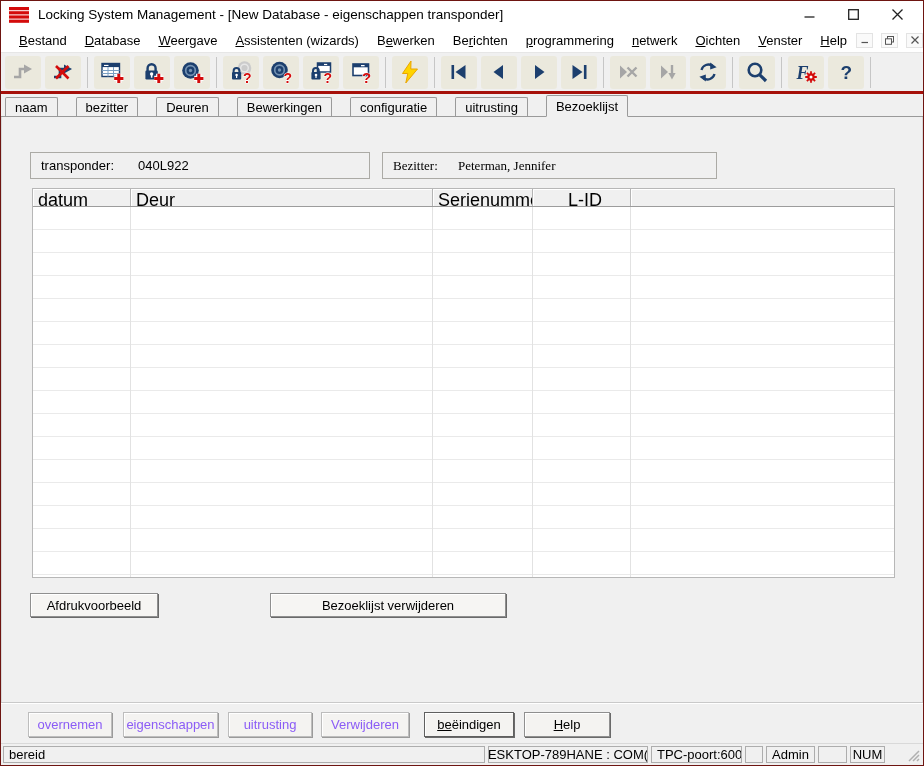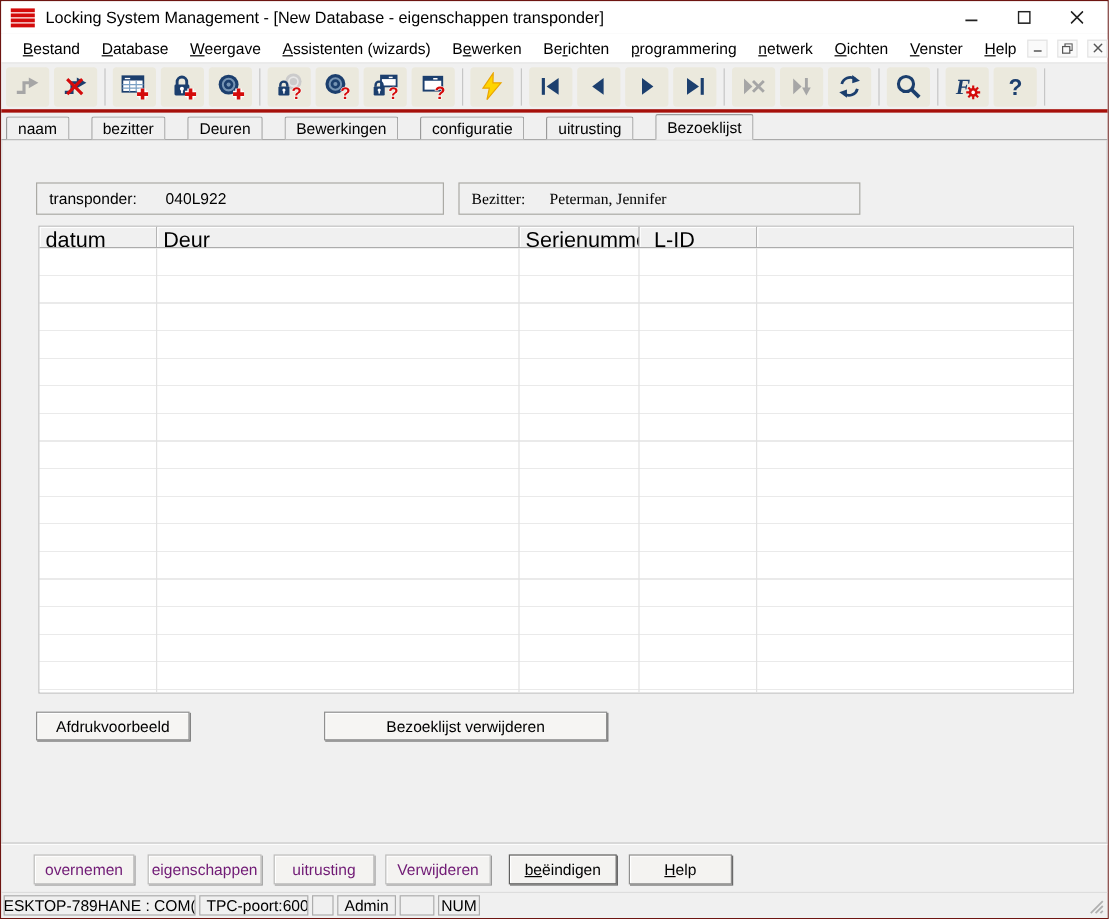--- a/index.html
+++ b/index.html
@@ -44,35 +44,35 @@
   .groupbox{position:absolute;height:27px;border:1px solid #abaaa5;display:flex;align-items:center;font-size:13px;}
   .gb-label{position:absolute;white-space:nowrap;}
   .gb-value{position:absolute;white-space:nowrap;}
 
   .vtable{position:absolute;left:30px;top:71px;width:863px;height:390px;border:1px solid #b7b7b7;background:#fff;display:flex;flex-direction:column;}
   .vhead{display:flex;height:18px;background:#f0f0f0;border-bottom:1px solid #9c9c9c;font-size:18px;flex:0 0 auto;}
   .vh{padding:1px 5px;border-right:1px solid #b4b4b4;box-shadow:inset 1px 1px 0 #ffffff;white-space:nowrap;overflow:hidden;}
   .vh.c0{width:98px;}
   .vh.c1{width:302px;}
   .vh.c2{width:100px;}
-  .vh.c3{width:98px;text-align:left;padding-left:12px;}
+  .vh.c3{width:98px;text-align:center;padding-left:12px;}
   .vh.c4{flex:1;border-right:none;}
   .vbody{flex:1;position:relative;background:repeating-linear-gradient(to bottom,#ffffff 0px,#ffffff 22px,#eaeaea 22px,#eaeaea 23px);}
   .vcol{position:absolute;top:0;bottom:0;width:1px;background:#e2e2e2;}
 
   .btn{position:absolute;height:24px;background:#f6f5f3;border:1px solid #8f8f8f;
     box-shadow:1px 1px 0 #6a6a6a,inset 1px 1px 0 #ffffff;font-size:13px;color:#000;
     display:flex;align-items:center;justify-content:center;white-space:nowrap;}
 
   
   .bottombar{height:41px;background:#f0f0f0;border-top:1px solid #c9c9c9;box-shadow:inset 0 1px 0 #ffffff;position:relative;flex:0 0 auto;}
   .fbtn{position:absolute;top:9px;height:25px;background:#f4f3f1;border:1px solid #8f8f8f;
     box-shadow:1px 1px 0 #6a6a6a,inset 1px 1px 0 #ffffff;font-size:13px;color:#000;
     display:flex;align-items:center;justify-content:center;white-space:nowrap;}
-  .fbtn.disabled{color:#701a75;border-color:#bdbdbd;box-shadow:1px 1px 0 #9a9a9a,inset 1px 1px 0 #ffffff;}
+  .fbtn.disabled{color:#8b5cf6;border-color:#bdbdbd;box-shadow:1px 1px 0 #9a9a9a,inset 1px 1px 0 #ffffff;}
   .fbtn.default{border-color:#5f5f5f;}
 
   
   .statusbar{height:22px;background:#f0f0f0;border-top:1px solid #d9d9d9;display:flex;align-items:center;
     padding:0 2px;gap:3px;font-size:13px;flex:0 0 auto;}
   .scell{height:17px;border:1px solid #adadad;background:#f0f0f0;padding:0 5px;display:flex;align-items:center;
     white-space:nowrap;overflow:hidden;flex:0 0 auto;}
   .s0{width:482px;}.s1{width:160px;justify-content:center;}.s2{width:91px;}.s3{width:18px;}
   .s4{width:49px;justify-content:center;}.s5{width:29px;}.s6{width:35px;justify-content:center;}
   .grip{margin-left:auto;width:16px;height:16px;}
@@ -377,20 +377,21 @@
         <span>ëindigen</span>
     </div>
     <div class="fbtn" style="left:523px;width:86px;">
       <span></span>
         <span class="accel">H</span>
         <span>elp</span>
     </div>
   </div>
 
   <div class="statusbar">
+    <div class="scell s0">bereid</div>
     <div class="scell s1">DESKTOP-789HANE : COM(*)</div>
     <div class="scell s2">TPC-poort:6001</div>
     <div class="scell s3"></div>
     <div class="scell s4">Admin</div>
     <div class="scell s5"></div>
     <div class="scell s6">NUM</div>
     <svg class="grip" viewBox="0 0 16 16">
       <path d="M14 4 L4 14 M14 8 L8 14 M14 12 L12 14" stroke="#b0b0b0" stroke-width="1.5" fill="none"></path>
     </svg>
   </div>

